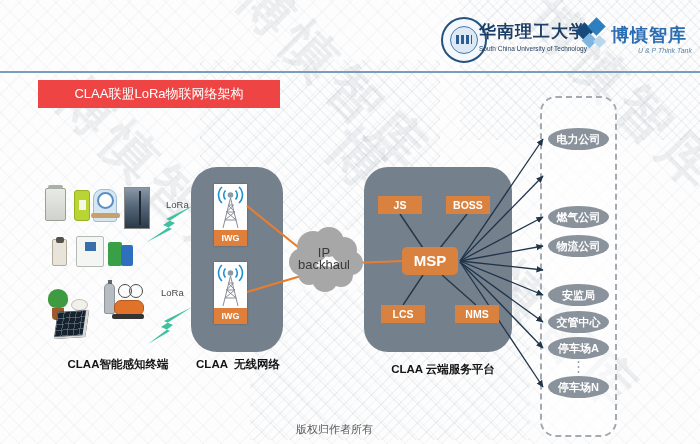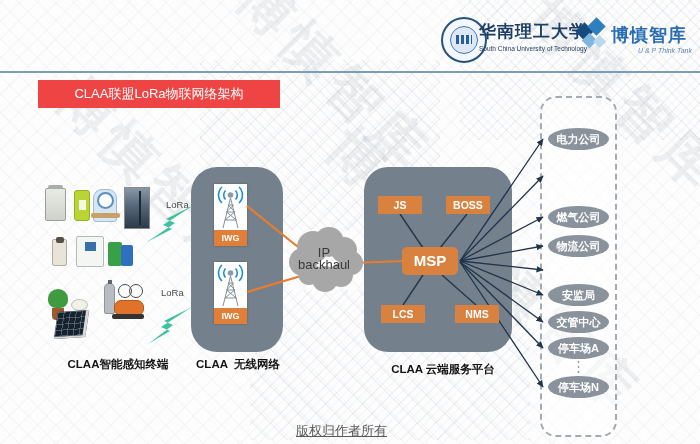--- a/index.html
+++ b/index.html
@@ -55,21 +55,21 @@
           color:#3a3a3a;line-height:12px;z-index:4;}
   .lora{position:absolute;font-size:9.5px;color:#4a4a4a;z-index:4;}
   
   .scen-box{position:absolute;left:540px;top:96px;width:77px;height:341px;border:2px dashed #a5aab0;
           border-radius:16px;z-index:2;background:rgba(255,255,255,.55);}
   .oval{position:absolute;left:548px;width:61px;height:22px;background:#8a929c;border-radius:50%;
         color:#fff;font-size:11px;font-weight:bold;text-align:center;line-height:22px;z-index:4;}
   .scen-footer{position:absolute;left:547px;top:412px;width:62px;height:21px;background:#5b9bd5;
         border:1px solid #3f72a6;color:#fff;font-size:9.5px;font-weight:bold;text-align:center;
         line-height:19px;z-index:4;}
-  .copyright{position:absolute;left:296px;top:422px;font-size:13px;color:#5a5a5a;z-index:5;text-decoration:underline;}
+  .copyright{position:absolute;left:296px;top:422px;font-size:11px;color:#5a5a5a;z-index:5;}
   
   #overlay{position:absolute;left:0;top:0;width:700px;height:444px;z-index:3;pointer-events:none;}
   
   .dev{position:absolute;z-index:2;}
   .d-gas{left:45px;top:188px;width:21px;height:33px;background:linear-gradient(#e9eae5,#cfd3cc);
          border:1px solid #9aa098;border-radius:2px;}
   .d-gas::before{content:"";position:absolute;top:-4px;left:2px;width:15px;height:4px;background:#aab0a8;border-radius:2px;}
   .d-green{left:74px;top:190px;width:16px;height:31px;background:#b8d435;border-radius:3px;border:1px solid #97b21f;}
   .d-green::after{content:"";position:absolute;left:4px;top:9px;width:7px;height:10px;background:#f4f8e4;}
   .d-water{left:93px;top:189px;width:24px;height:33px;background:#d7e7f2;border-radius:9px 9px 3px 3px;border:1px solid #9fbcd2;}

